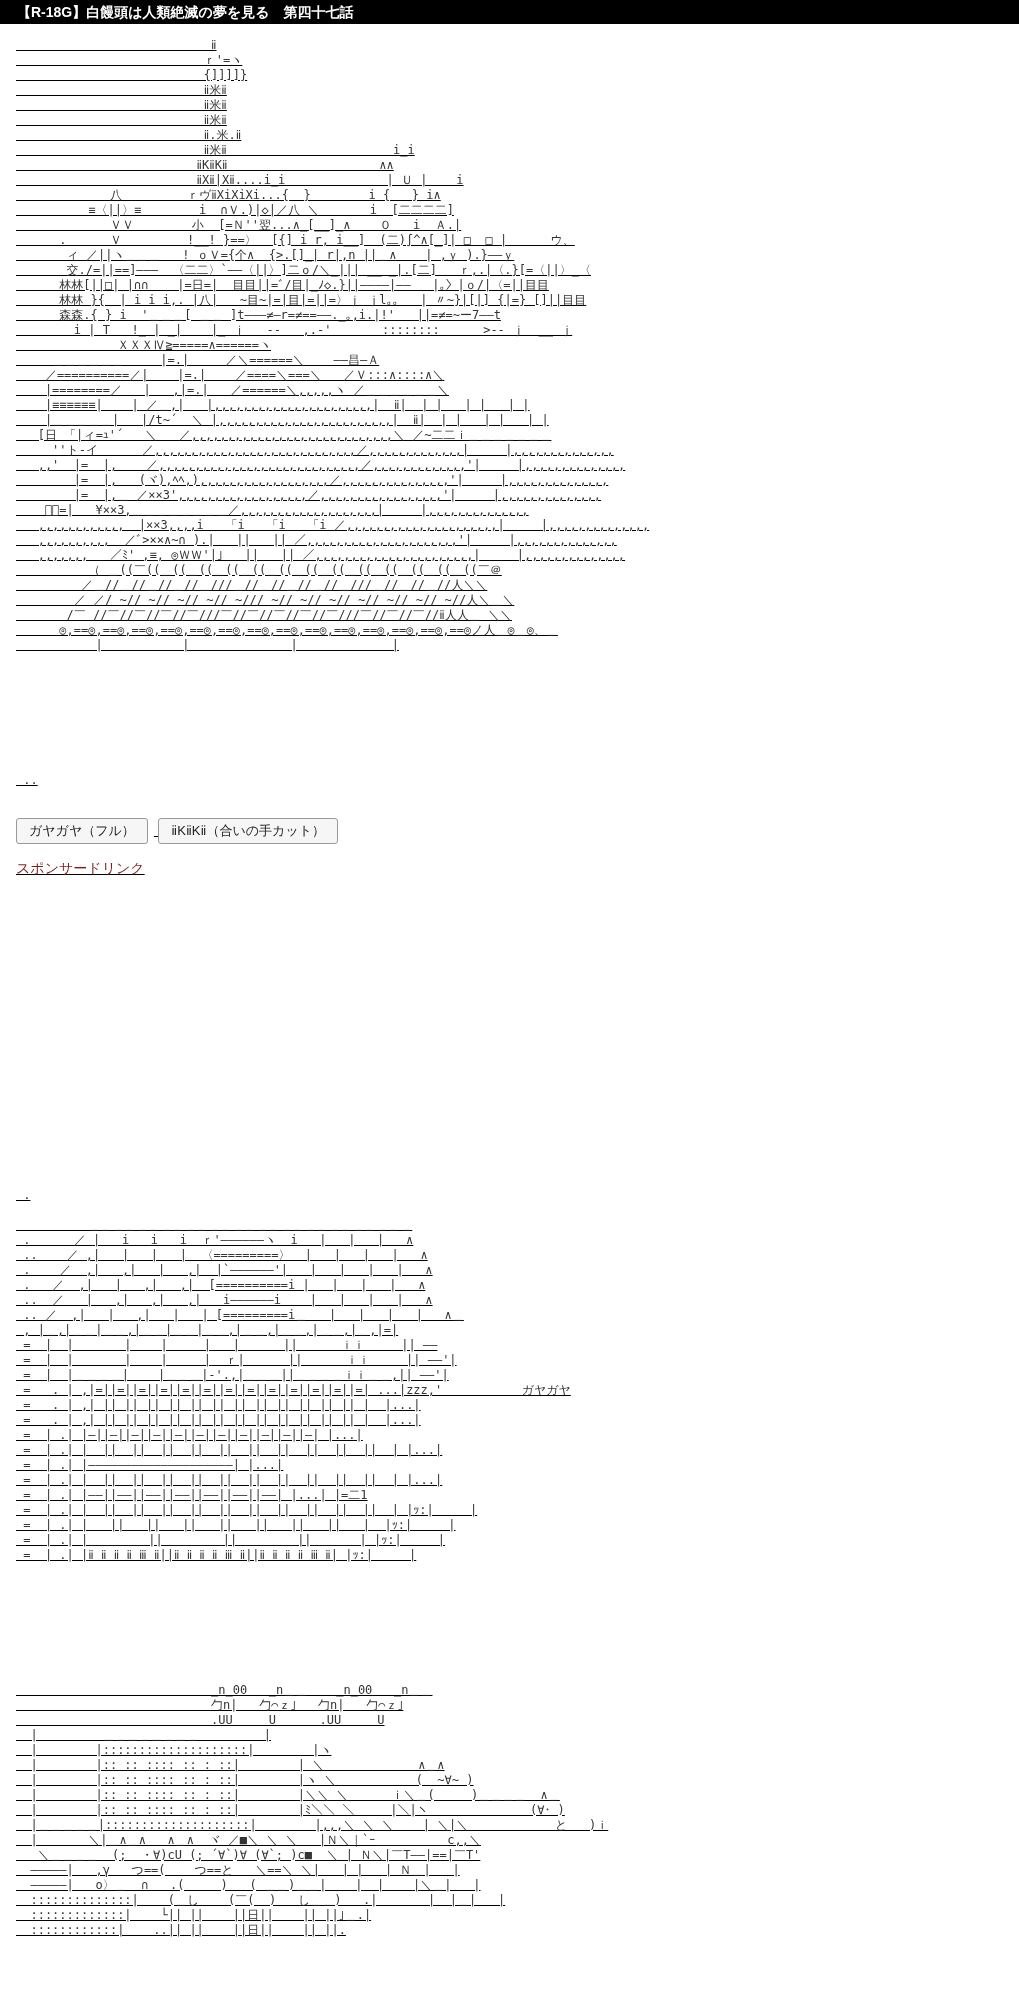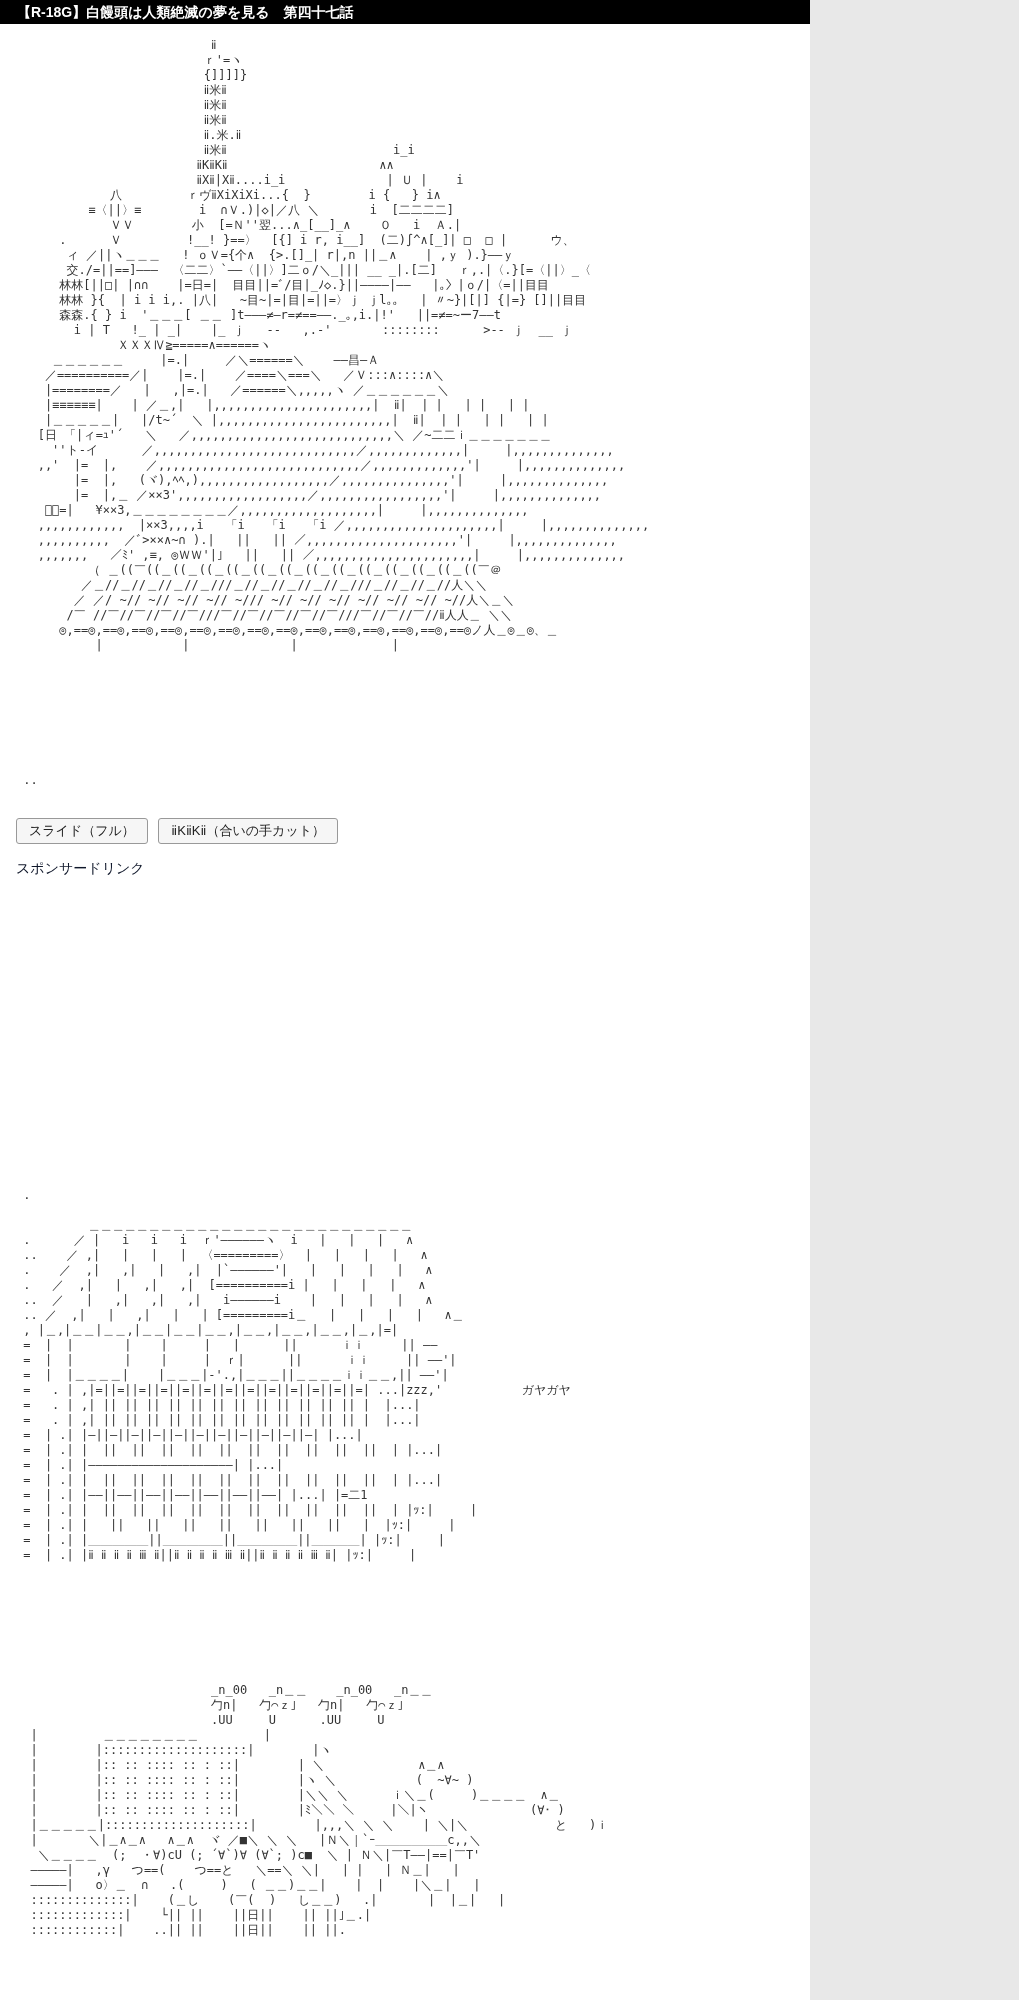--- a/index.html
+++ b/index.html
@@ -1,40 +1,40 @@
 <!DOCTYPE html>
 <html><head>
 <meta charset="utf-8">
 <style>
   * { box-sizing: border-box; }
   html,body { margin:0; padding:0; background:#e8e8e8; }
   .page {
-    width:810px; height:2000px; overflow:hidden; background:#ffffff;
-    font-family:"Liberation Sans", sans-serif; position:relative;
+    width:1019px; height:2000px; overflow:hidden; background:#ffffff;
+    font-family:"Liberation Sans", sans-serif; position:relative;text-decoration:underline;
   }
   .titlebar {
     width:100%; height:24px; background:#000000; color:#ffffff;
     font-weight:bold; font-size:14px; line-height:24px; padding-left:17px;
   }
   .content { padding-left:16px; }
   .post-header {
     margin-top:13px; font-size:14px; color:#222222; white-space:nowrap;
   }
   .post-header .poster { font-weight:bold; }
   .aa {
     margin:14px 0 0 0; font-family:"DejaVu Sans Mono", monospace;
     font-size:12px; line-height:15px; color:#333333; white-space:pre;
   }
   .btn-row { margin-top:30px; }
   .btn-row button {
     font-family:"Liberation Sans", sans-serif; font-size:13px; color:#222;
     background:#f6f6f6; border:1px solid #999; border-radius:3px;
     padding:3px 12px; margin-right:6px; cursor:pointer;
   }
-  .sponsored { margin-top:16px; font-size:14px; color:#0f172a; }
+  .sponsored { margin-top:16px; font-size:14px; color:#7f1d1d; }
   .ad-space { height:296px; }
 </style>
 </head>
 <body>
 
 <div class="page">
 
   <div class="titlebar">
     <span>【R-18G】白饅頭は人類絶滅の夢を見る　第四十七話</span>
   </div>
@@ -86,21 +86,21 @@
 
 
 
 
 
 
 
 
  ..</pre>
       <div class="btn-row">
-        <button type="button">スライド（フル）</button>
+        <button type="button">ガヤガヤ（フル）</button>
         <button type="button">ⅱΚⅱΚⅱ（合いの手カット）</button>
       </div>
       <div class="sponsored">スポンサードリンク</div>
       <div class="ad-space"></div>
     </div>
 
     <div>
       <pre class="aa"> .
 
           ＿＿＿＿＿＿＿＿＿＿＿＿＿＿＿＿＿＿＿＿＿＿＿＿＿＿＿

